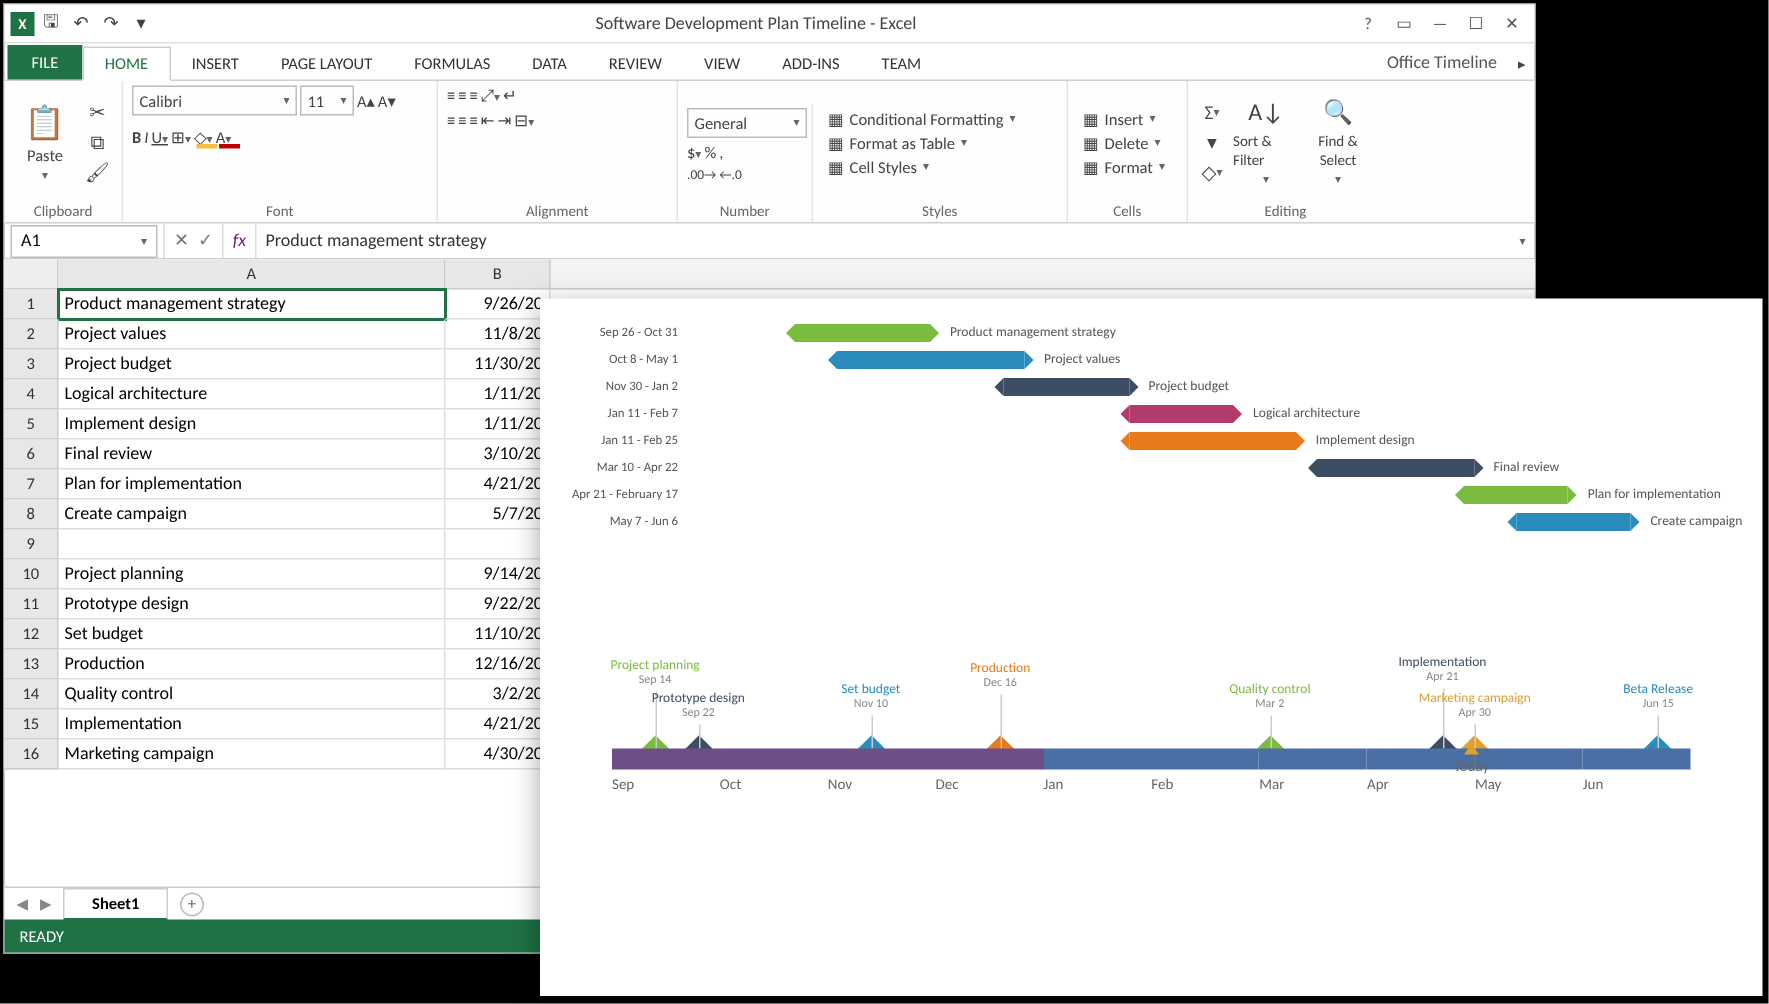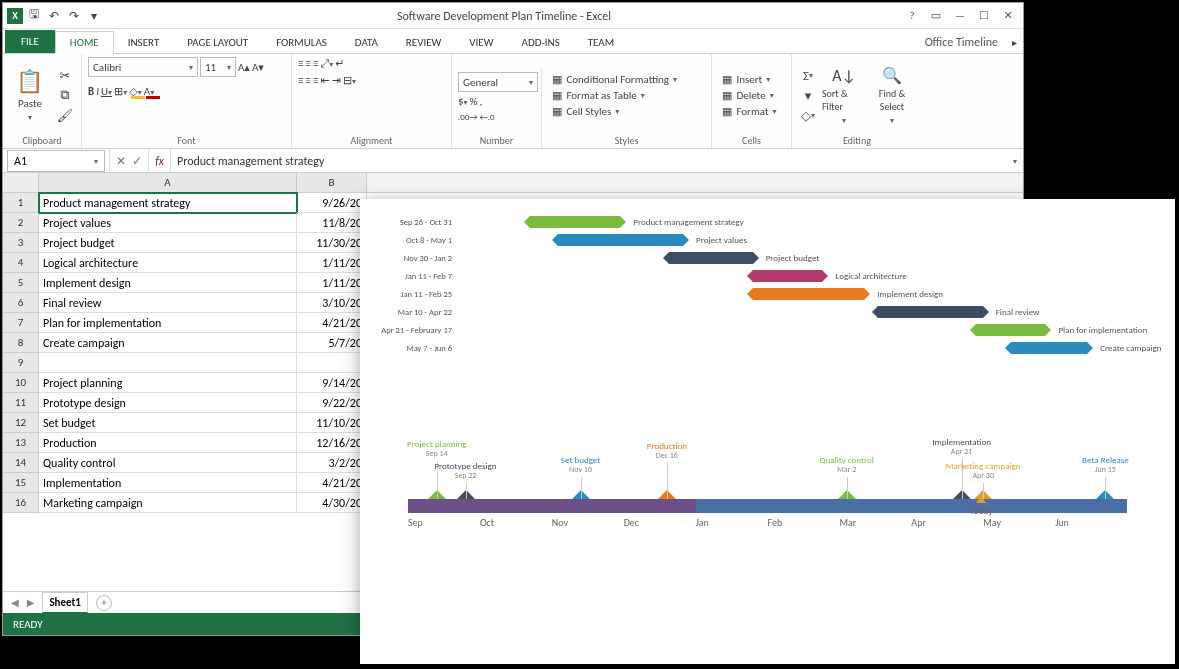--- a/index.html
+++ b/index.html
@@ -52,21 +52,21 @@
   .colh { border-right:1px solid #ccc; text-align:center; line-height:20px; color:#333; background:#e7e7e7;}
   .colA { width:258px; } .colB { width:70px; }
   .gridrow { display:flex; height:20px; font-size:12px; }
   .rowh { width:36px; border-right:1px solid #ccc; border-bottom:1px solid #ccc; background:#e7e7e7; text-align:center; line-height:20px; font-size:11px; color:#333; }
   .cell { border-right:1px solid #ddd; border-bottom:1px solid #ddd; padding:1px 4px; line-height:18px; overflow:hidden; white-space:nowrap; }
   .cellA { width:258px; } .cellB { width:70px; text-align:right; }
   .sel { outline:2px solid #1f7244; outline-offset:-1px; }
   
   .sheet-tabs { position:absolute; bottom:22px; left:0; right:0; height:22px; border-top:1px solid #ccc; background:#fff; display:flex; align-items:center; font-size:11px; padding-left:8px; gap:8px; }
   .sheet-tabs .nav { color:#888; font-size:10px; }
-  .sheet-tab { padding:3px 6px; border:1px solid #ccc; border-bottom:2px solid #1f7244; background:#fff; font-weight:bold; }
+  .sheet-tab { padding:3px 18px; border:1px solid #ccc; border-bottom:2px solid #1f7244; background:#fff; font-weight:bold; }
   .addsheet { width:16px; height:16px; border:1px solid #bbb; border-radius:50%; display:flex; align-items:center;justify-content:center; font-size:11px; color:#666; }
   
   .statusbar { position:absolute; bottom:0; left:0; right:0; height:22px; background:#1f7244; color:#fff; font-size:11px; display:flex; align-items:center; padding:0 10px; }
   
   .chart-panel { position:absolute; left:360px; top:199px; width:815px; height:465px; background:#fff; box-shadow:0 4px 18px rgba(0,0,0,0.35); padding:14px 18px; }
   .chart-title { text-align:center; color:#e87a1e; font-size:22px; font-weight:400; margin:8px 0 28px 0; }
   .gantt { font-size:9px; color:#555; }
   .gantt-row { display:flex; align-items:center; height:18px; gap:6px; }
   .gantt-range { width:76px; text-align:right; padding-right:2px; font-size:8.5px; }
   .gantt-bar-wrap { position:relative; flex:1; height:12px; }

